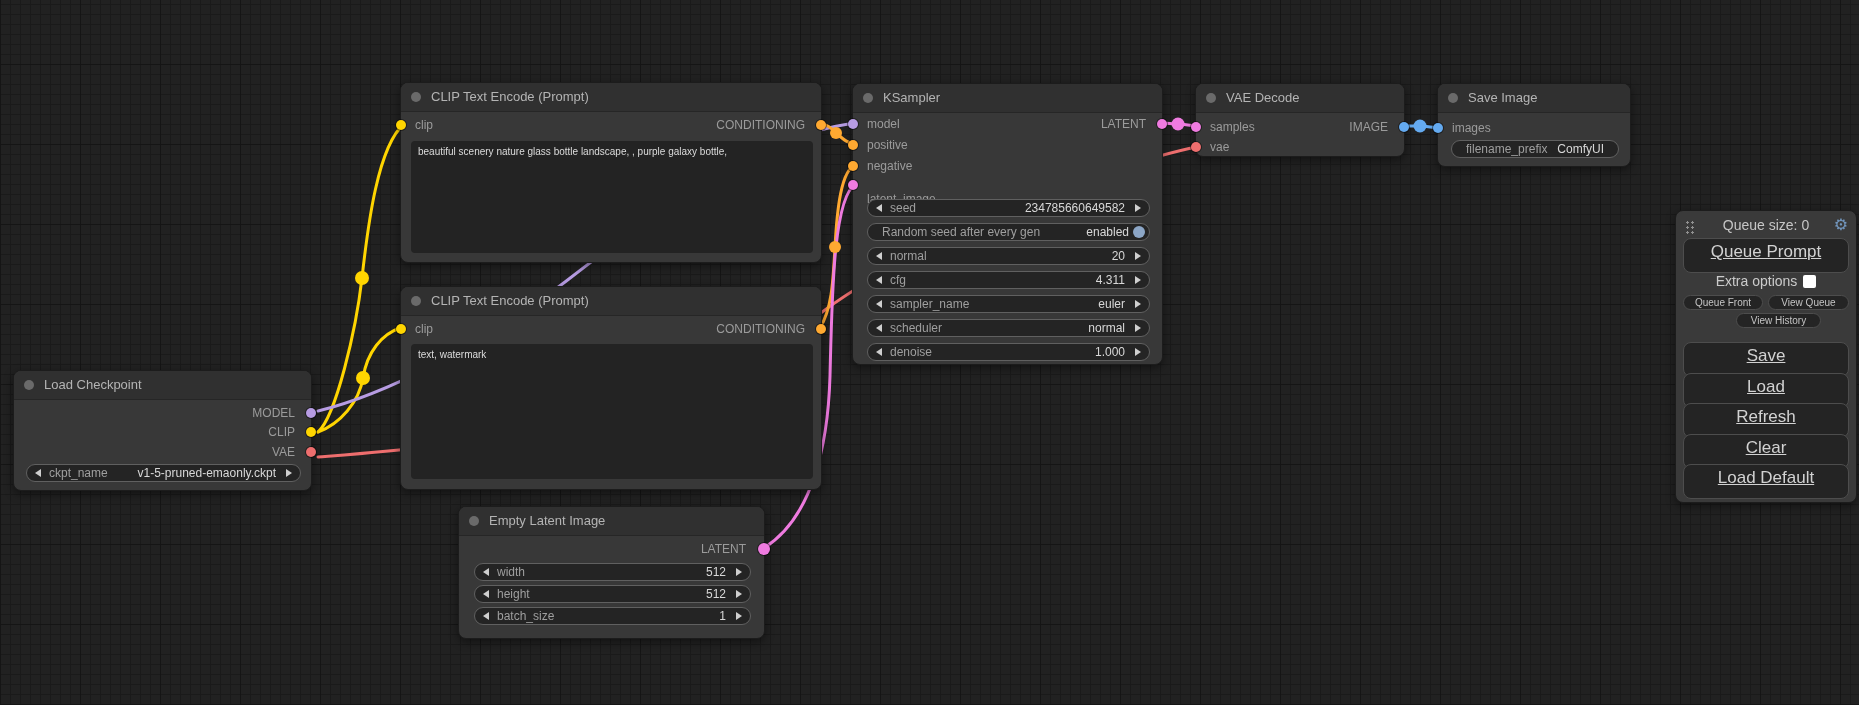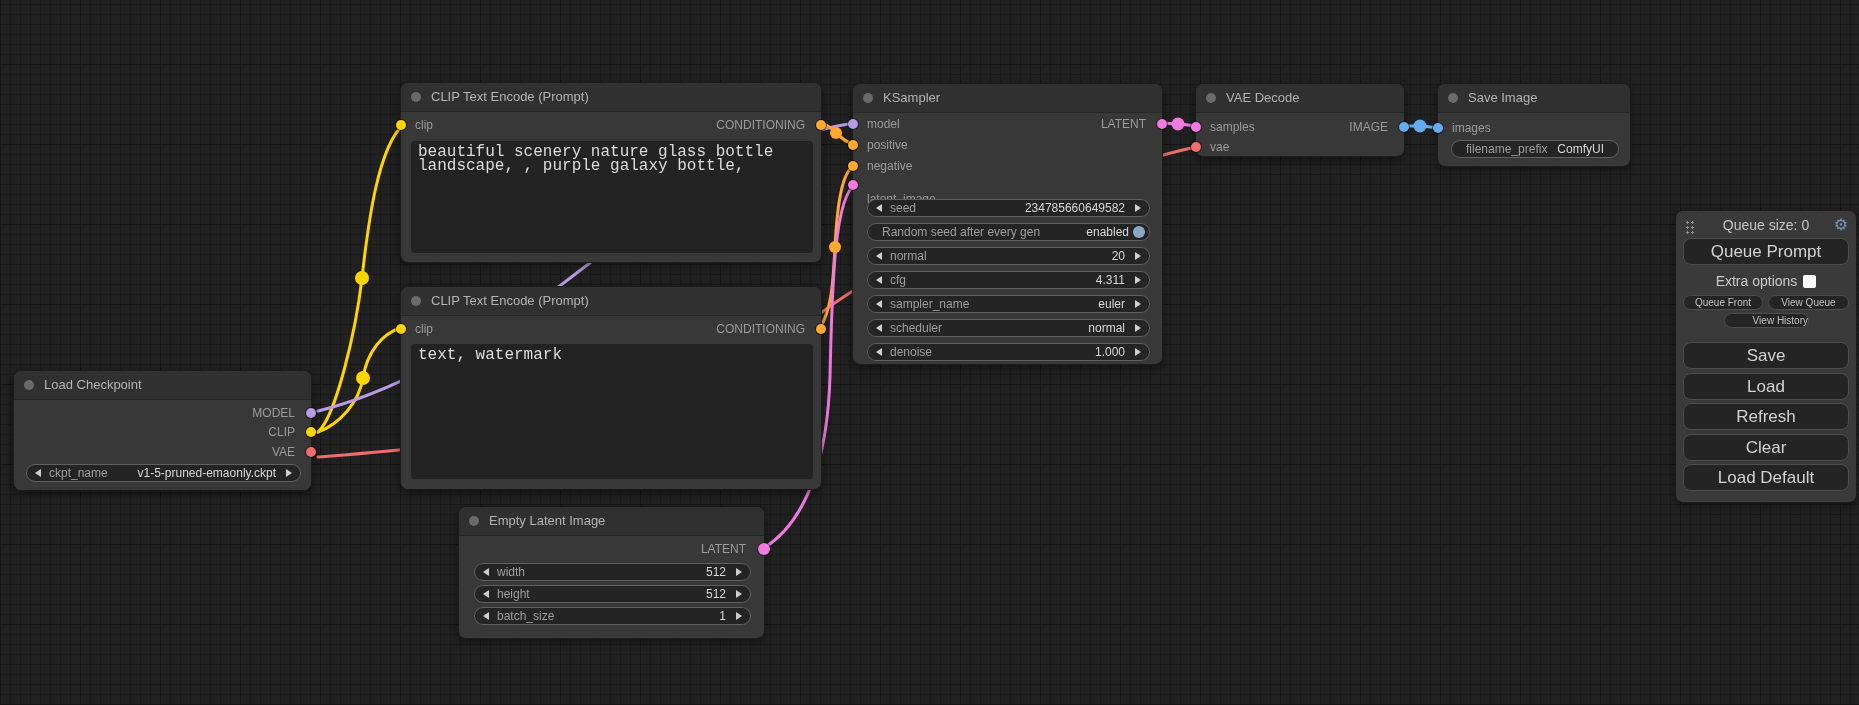--- a/index.html
+++ b/index.html
@@ -40,34 +40,34 @@
   .wlabel{position:absolute;left:22px;color:#9f9f9f;}
   .wlabel.noarrow{left:14px;}
   .wvalue{position:absolute;right:24px;color:#d8d8d8;}
   .wvalue.noarrow{right:14px;}
   .arrow{position:absolute;top:4px;width:0;height:0;border-top:4px solid transparent;border-bottom:4px solid transparent;}
   .arrow.left{left:8px;border-right:6px solid #cfcfcf;}
   .arrow.right{right:8px;border-left:6px solid #cfcfcf;}
   .toggle-circle{position:absolute;right:4px;top:2px;width:12px;height:12px;border-radius:50%;background:#8ca6c6;}
   .prompt-box{
     position:absolute;background:#232323;border-radius:4px;
-    font-family:Liberation Mono, monospace;font-size:16px;line-height:14px;
+    font-family:Liberation Sans, sans-serif;font-size:10px;line-height:14px;
     color:#dcdcdc;padding:4px 7px;box-sizing:border-box;white-space:pre-wrap;overflow:hidden;
   }
   
   #queue-panel{
     position:absolute;left:1675px;top:210px;width:182px;height:293px;z-index:3;
     background:#3a3a3a;border:1px solid #1c1c1c;border-radius:8px;
     box-shadow:0 3px 10px rgba(0,0,0,.45);box-sizing:border-box;
   }
   .qbtn{
     position:absolute;background:#242424;border:1px solid #4d4d4d;border-radius:8px;
     color:#d2d2d2;text-align:center;box-sizing:border-box;cursor:default;
   }
-  .qbtn.big{left:7px;width:166px;height:27px;line-height:25px;font-size:17px;}
+  .qbtn.big{left:7px;width:166px;height:35px;line-height:25px;font-size:17px;text-decoration:underline;}
   .qbtn.small{height:15px;line-height:13px;font-size:10px;border-radius:8px;color:#c4c4c4;}
   #queue-size{position:absolute;left:0;right:0;top:6px;text-align:center;color:#c6c6c6;font-size:14px;}
   #drag-handle{
     position:absolute;left:9px;top:9px;width:9px;height:14px;
     background-image:radial-gradient(#909090 1px,transparent 1.4px);
     background-size:5px 5px;
   }
   #gear{position:absolute;right:8px;top:4px;color:#7296bd;font-size:16px;}
   #extra-row{position:absolute;left:0;right:0;top:62px;text-align:center;color:#cbcbcb;font-size:14px;line-height:16px;}
   #extra-checkbox{display:inline-block;width:13px;height:13px;background:#fff;border-radius:2px;vertical-align:-2px;margin-left:6px;}
@@ -253,21 +253,21 @@
   <div id="queue-panel">
     <span id="drag-handle"></span>
     <div id="queue-size">Queue size: 0</div>
     <span id="gear">⚙</span>
     <div class="qbtn big" style="top:27px;">Queue Prompt</div>
     <div id="extra-row">
       <span>Extra options</span><span id="extra-checkbox"></span>
     </div>
     <div class="qbtn small" style="left:7px;top:84px;width:80px;">Queue Front</div>
     <div class="qbtn small" style="left:92px;top:84px;width:81px;">View Queue</div>
-    <div class="qbtn small" style="left:48px;top:102px;width:85px;text-align:right;">View History</div>
+    <div class="qbtn small" style="left:60px;top:102px;width:85px;">View History</div>
     <div class="qbtn big" style="top:131px;">Save</div>
     <div class="qbtn big" style="top:162px;">Load</div>
     <div class="qbtn big" style="top:192px;">Refresh</div>
     <div class="qbtn big" style="top:223px;">Clear</div>
     <div class="qbtn big" style="top:253px;">Load Default</div>
   </div>
 
 </div>
 
 </body></html>

